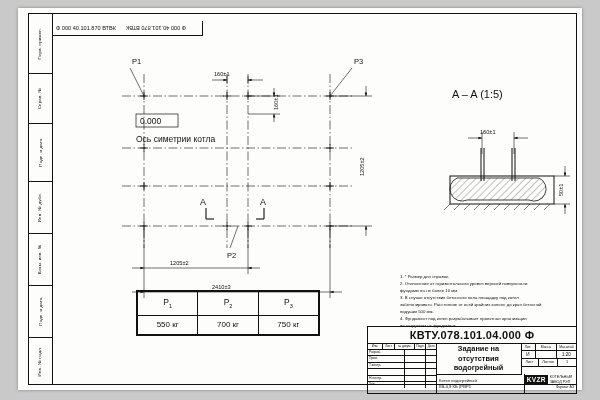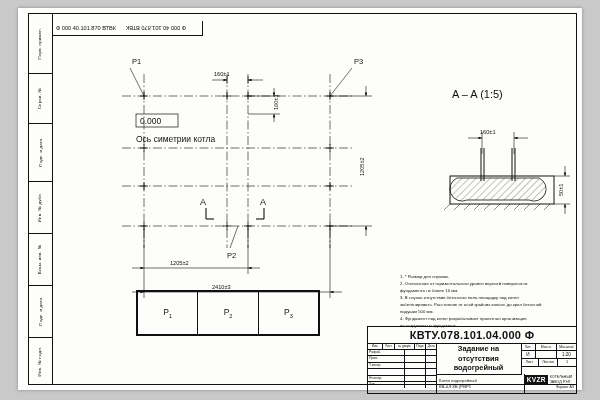--- a/index.html
+++ b/index.html
@@ -348,20 +348,25 @@
   </div>
 
   <div class="ptable">
     <table>
       <tbody>
           <tr>
         <td class="hdr"><span>P</span><sub>1</sub></td>
         <td class="hdr"><span>P</span><sub>2</sub></td>
         <td class="hdr"><span>P</span><sub>3</sub></td>
       </tr>
+      <tr>
+        <td>550 кг</td>
+        <td>700 кг</td>
+        <td>750 кг</td>
+      </tr>
     </tbody>
       </table>
   </div>
 
   <div class="titleblock">
     <div class="tb-code">КВТУ.078.101.04.000  Ф</div>
 
     <div class="tb-grid">
       <div class="hrow" style="top:0;">
         <span style="width:22%">Изм.</span>

